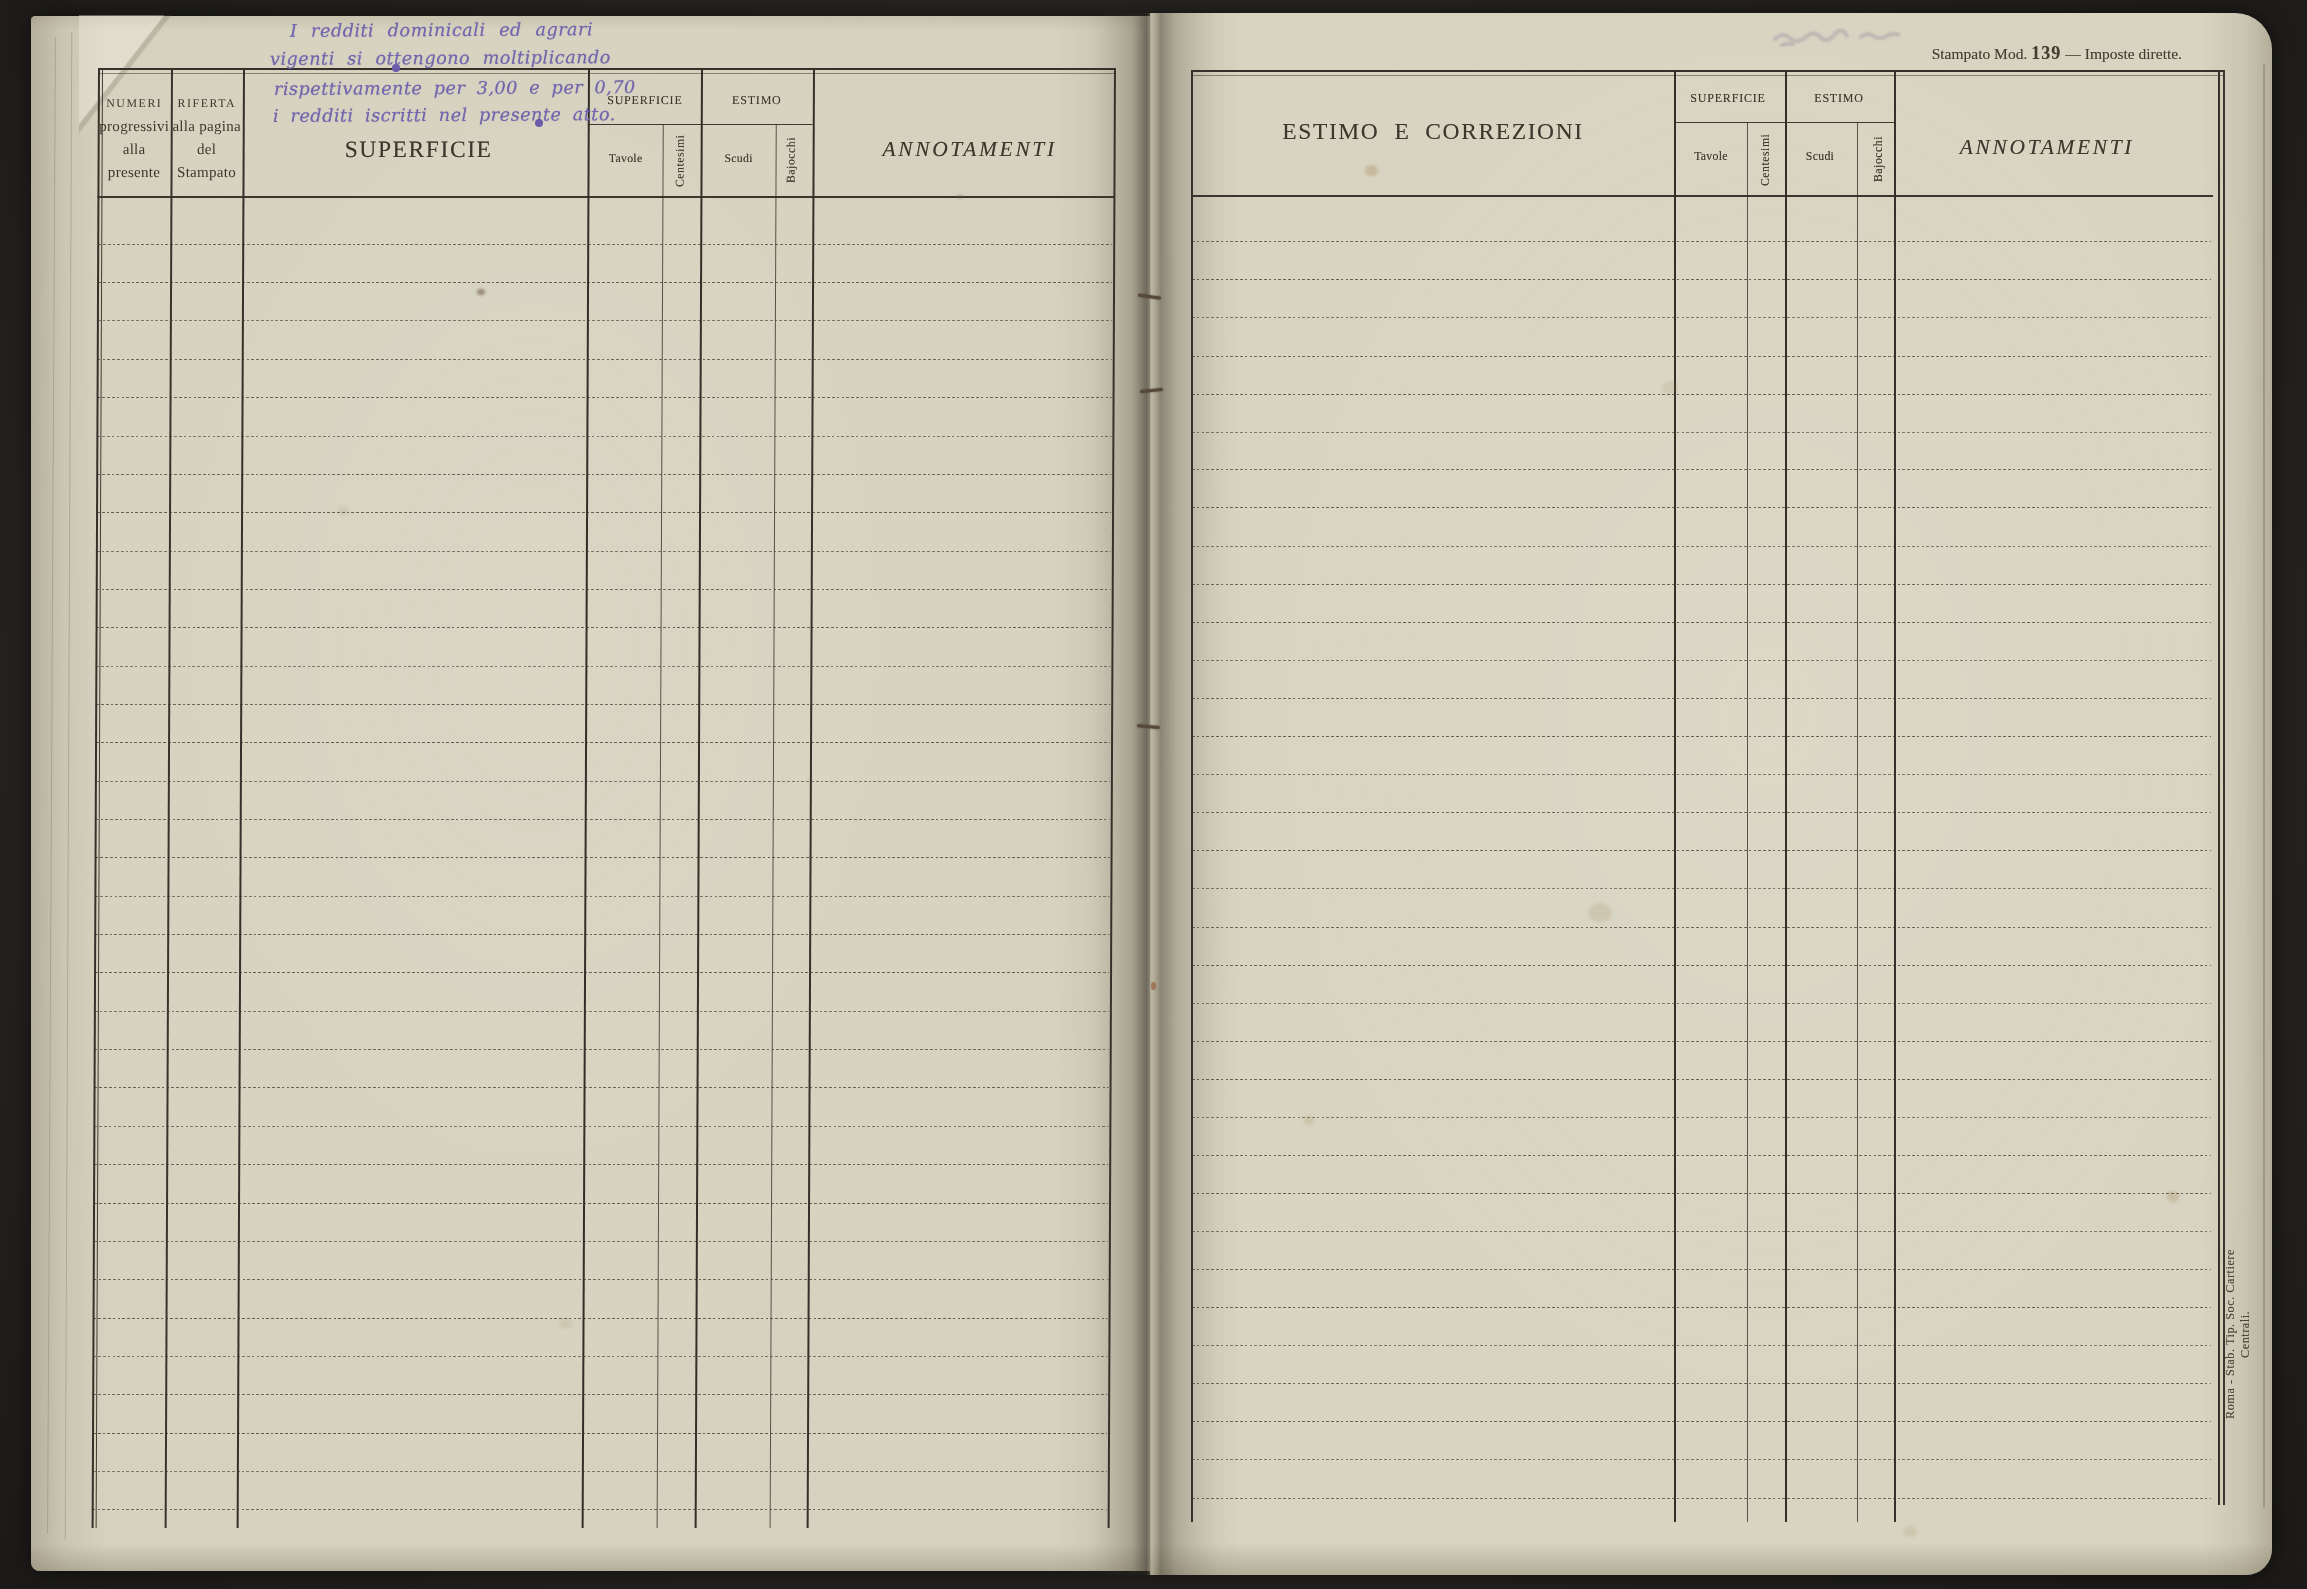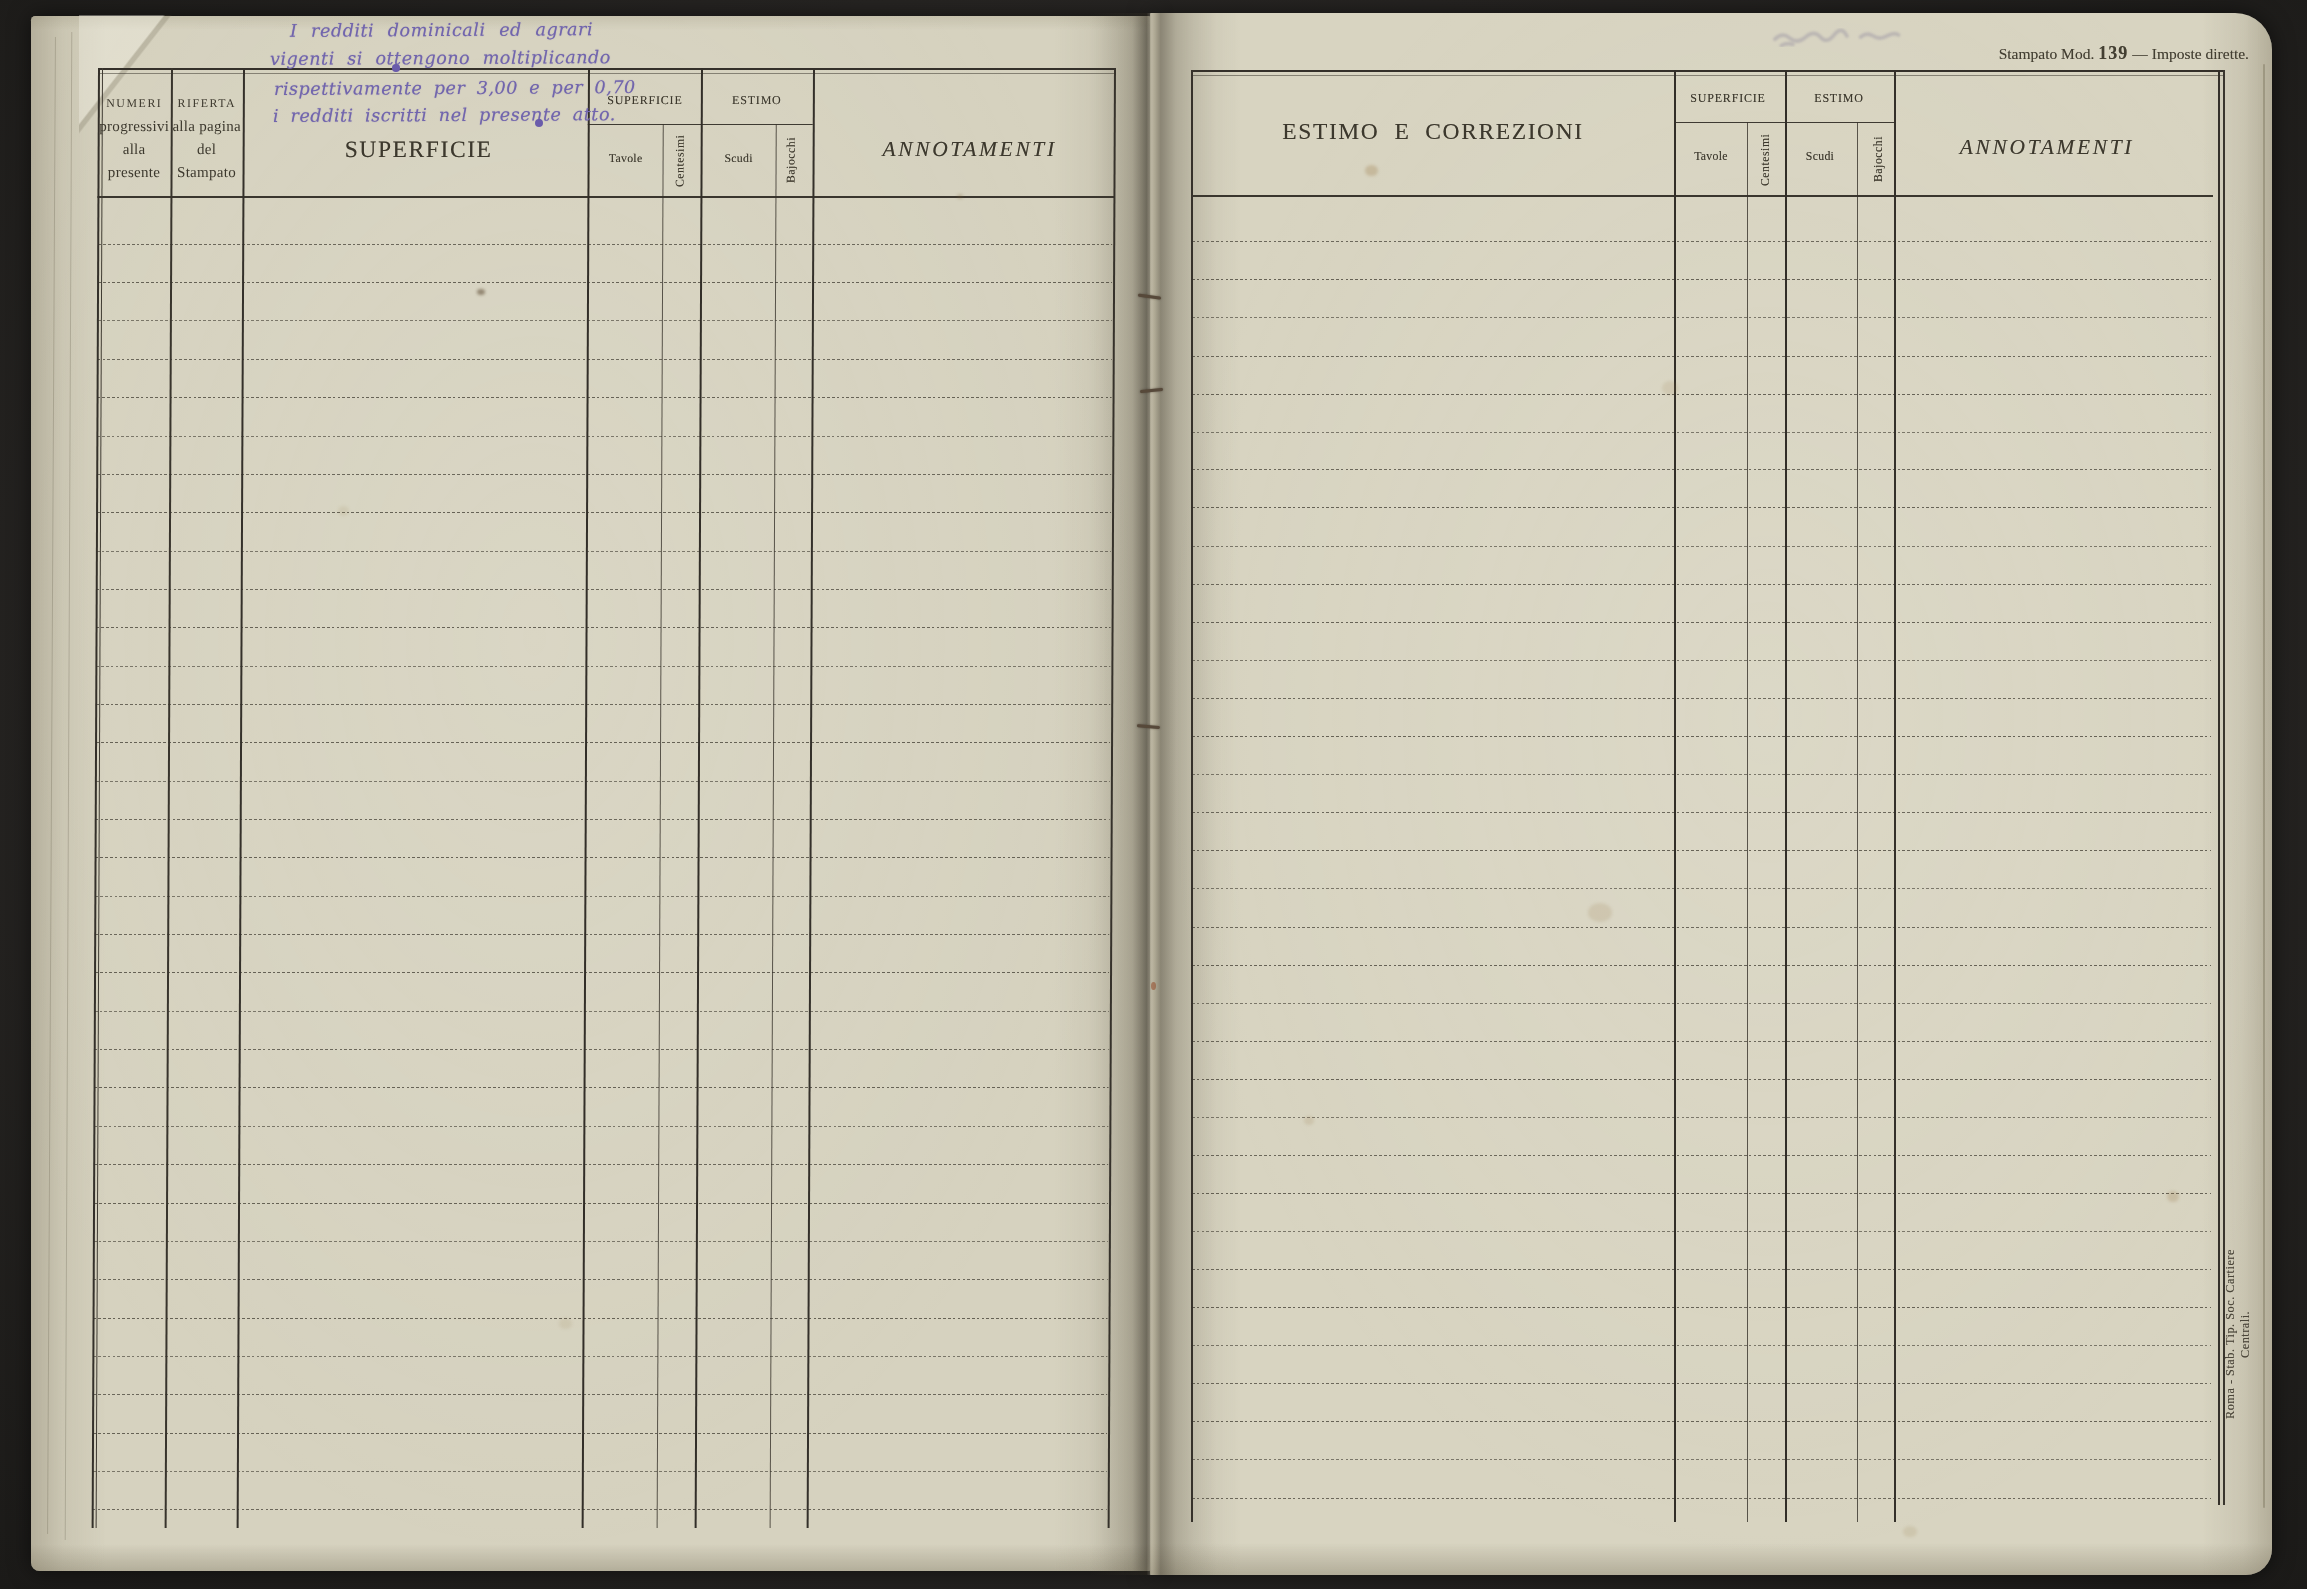--- a/index.html
+++ b/index.html
@@ -79,21 +79,21 @@
     text-shadow:0 0 0.5px rgba(60,56,45,.45);}
 
   
   .stamp-line{position:absolute;z-index:30;white-space:nowrap;
     font-family:"DejaVu Serif",serif;font-style:italic;font-size:17.6px;
     color:#7165ad;letter-spacing:0.5px;
     text-shadow:0 0 1.1px rgba(106,92,171,.55);transform:rotate(-0.3deg);}
   .stamp-dot{position:absolute;z-index:30;border-radius:50%;background:#6a5cab;filter:blur(0.3px);}
 
   
-  .stampato{position:absolute;z-index:6;left:1986px;top:43px;width:263px;text-align:right;
+  .stampato{position:absolute;z-index:6;left:1919px;top:43px;width:263px;text-align:right;
     font-size:15.5px;color:#433f32;text-shadow:0 0 0.5px rgba(60,56,45,.4);}
   .stampato b{font-size:18px;letter-spacing:1.1px;}
 
   
   .imprint{position:absolute;z-index:6;left:2223px;top:1224px;height:220px;width:21.4px;}
   .imprint span{display:block;height:100%;writing-mode:vertical-rl;transform:rotate(180deg);
     font-size:12.3px;letter-spacing:0.5px;color:#4b463a;text-align:center;
     text-shadow:0 0 0.5px rgba(60,56,45,.4);}
 
   .smudge{position:absolute;z-index:6;opacity:.38;}

